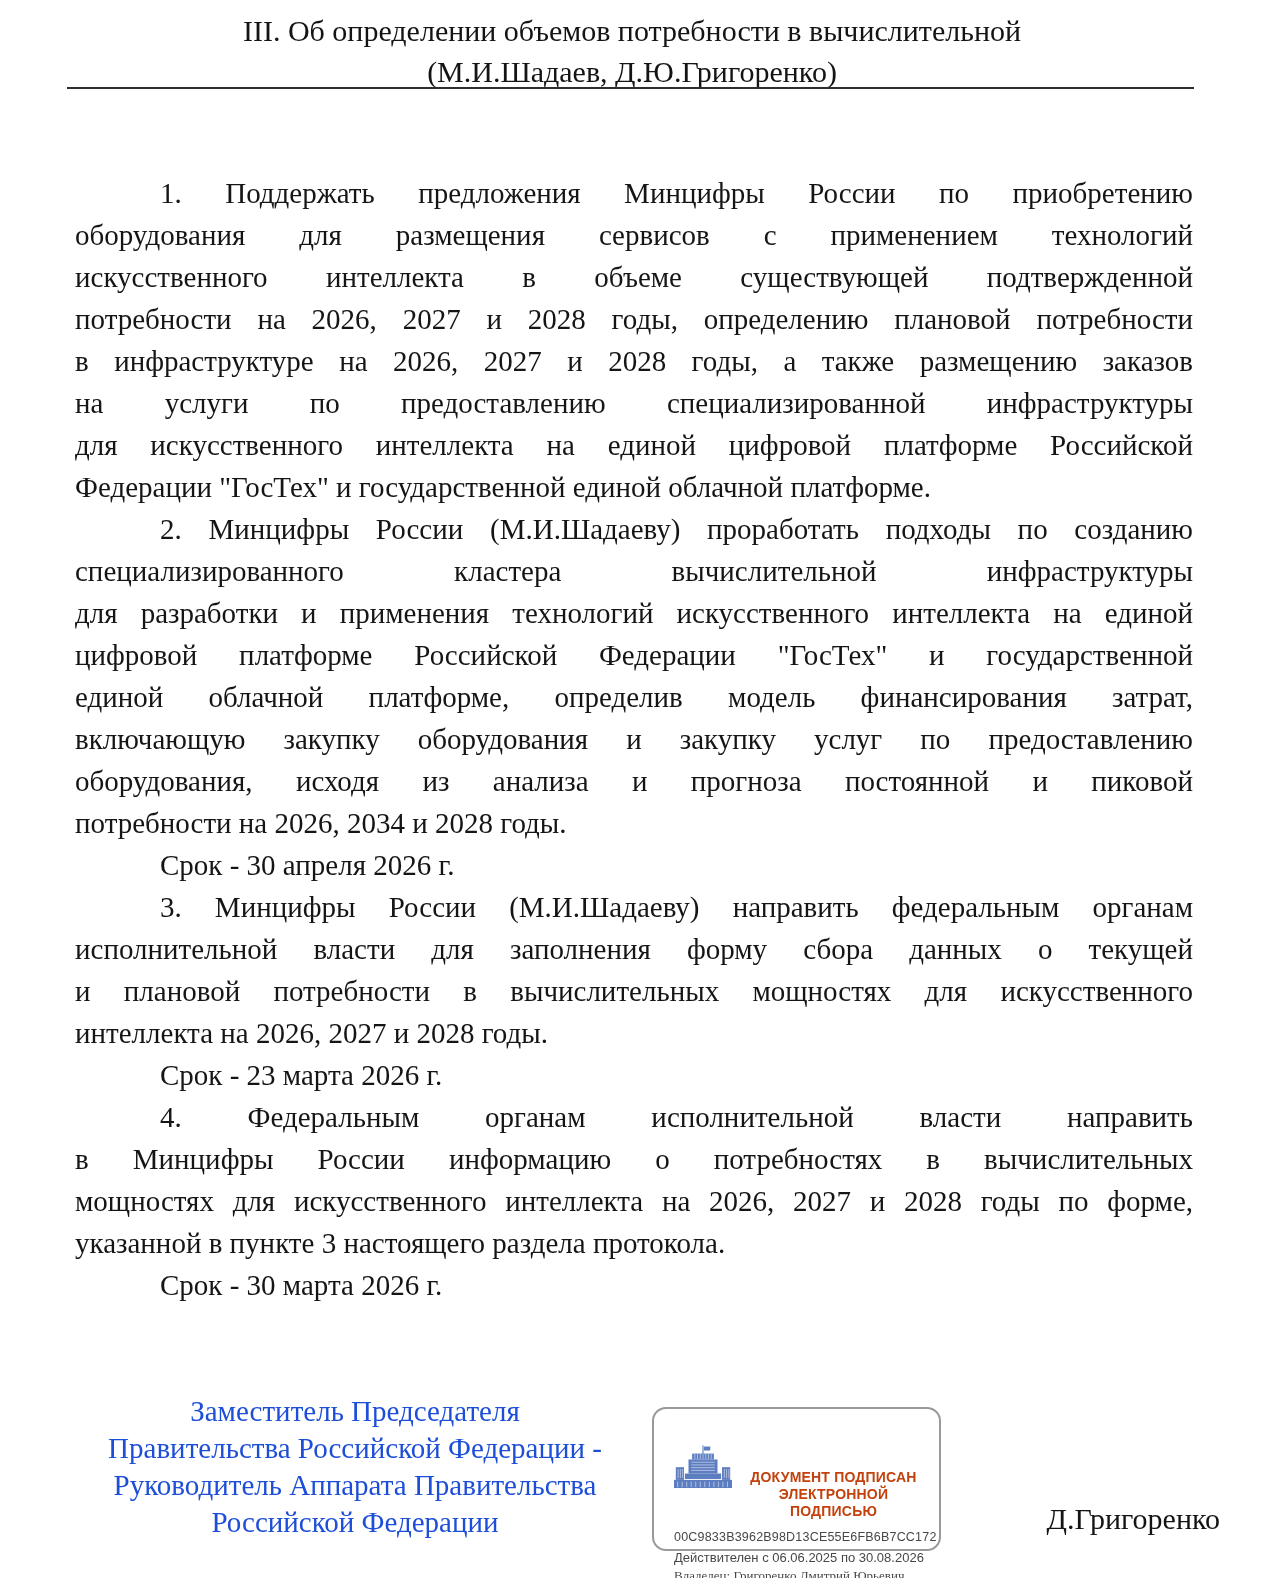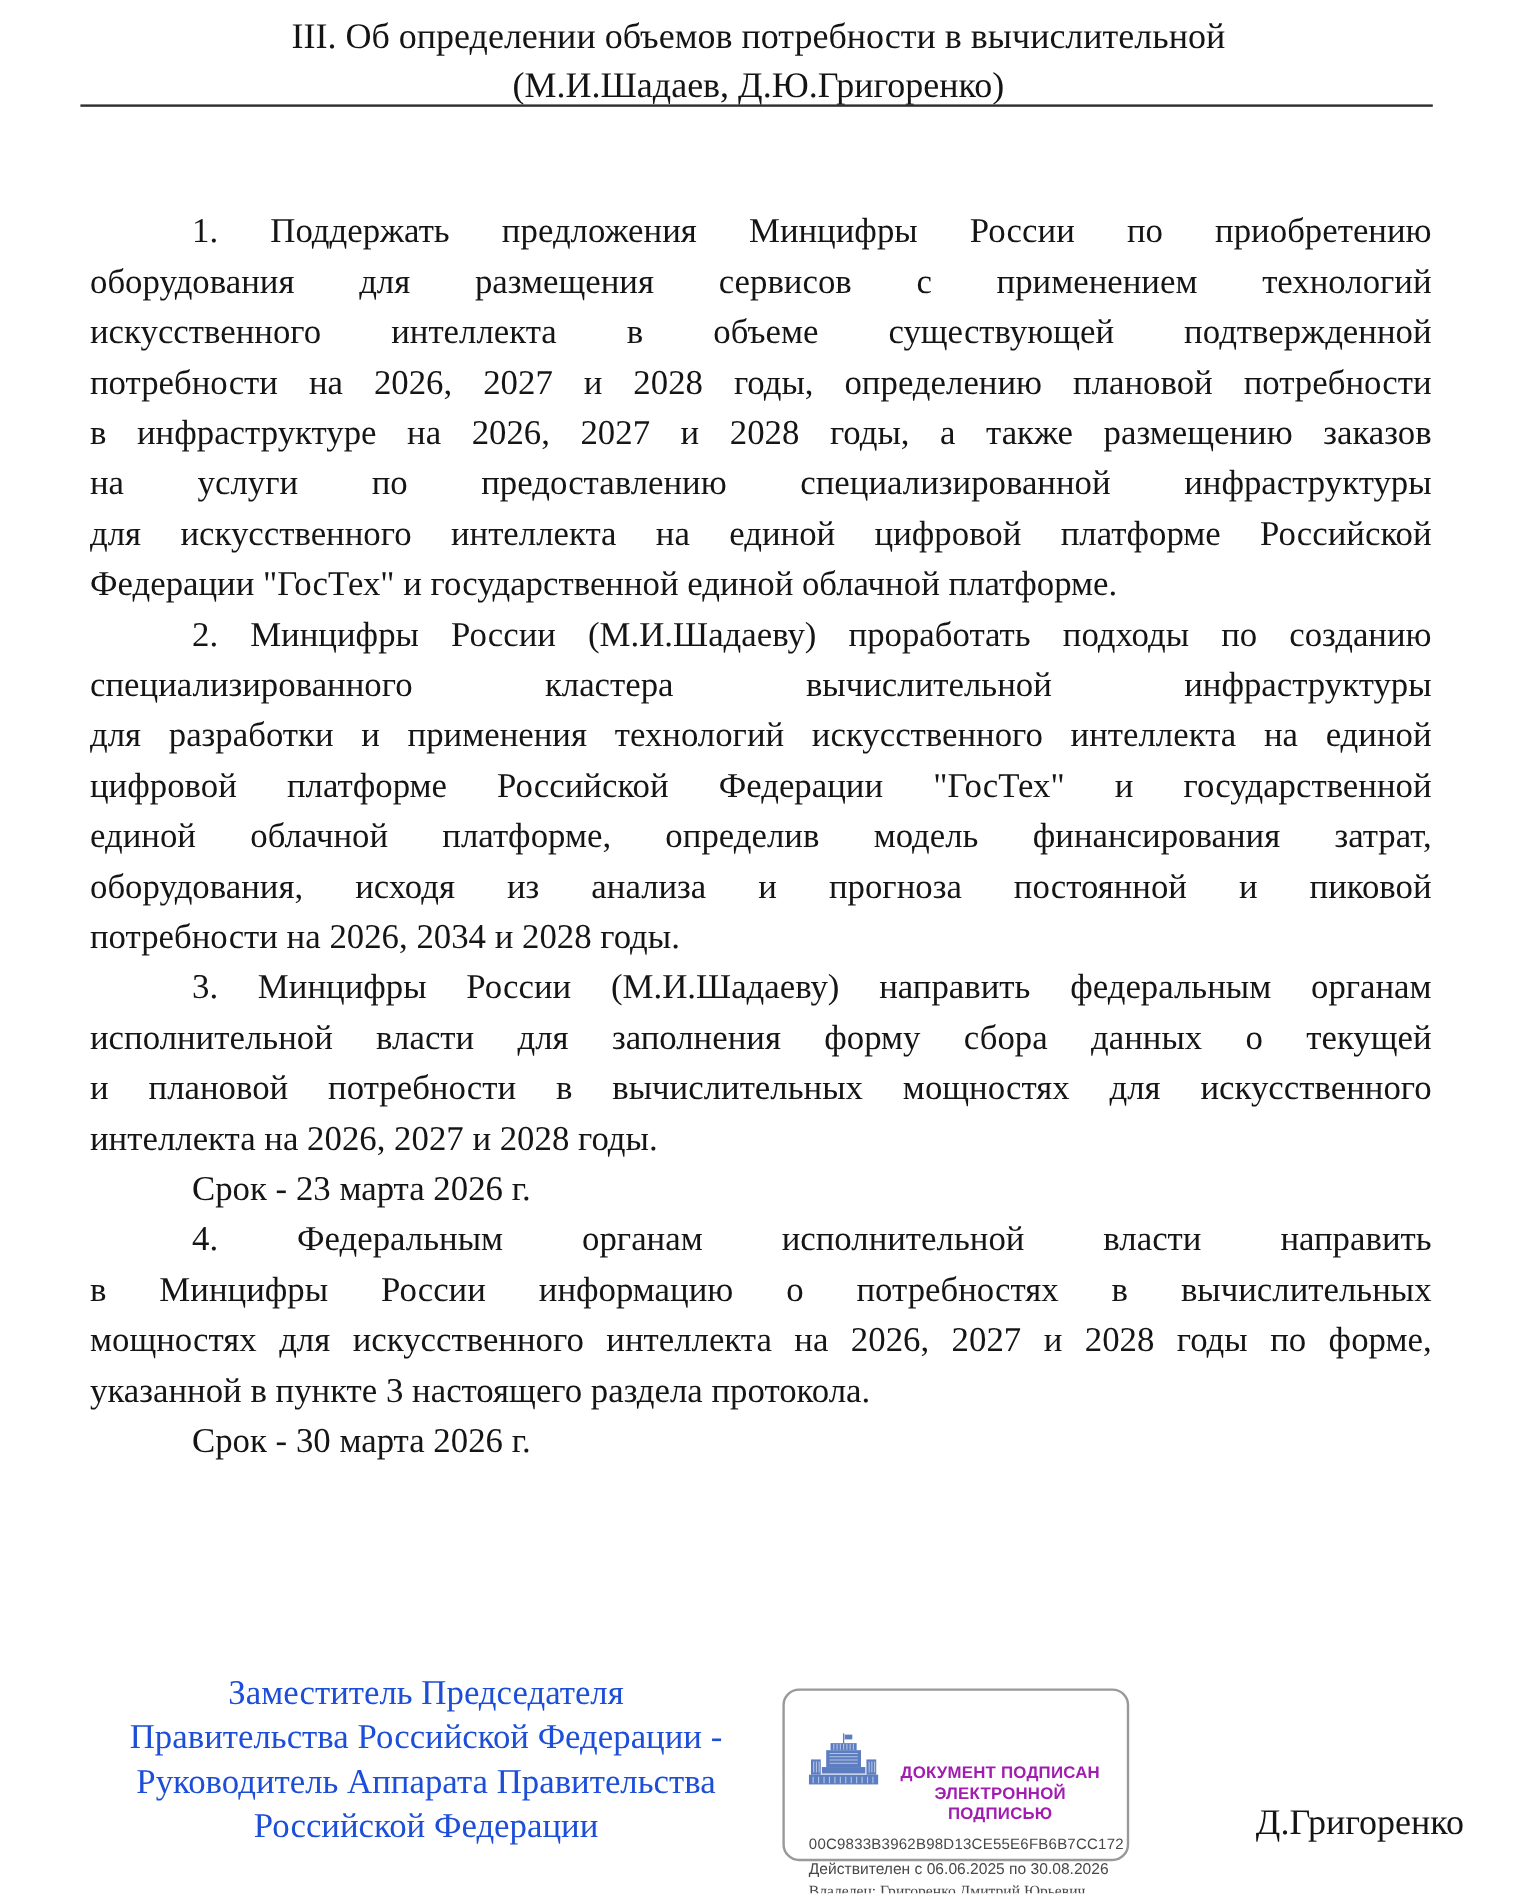--- a/index.html
+++ b/index.html
@@ -76,21 +76,21 @@
     padding:12px 10px 2px 20px;
   }
   .stamp-icon{flex:0 0 auto;}
   .stamp-head-text{
     flex:1 1 auto;
     text-align:center;
     font-weight:bold;
     font-size:14px;
     line-height:17px;
     letter-spacing:0.2px;
-    color:#a21caf;
+    color:#c2410c;
     padding-left:6px;
     margin-top:48px;
   }
   .stamp-lines{
     padding:8px 8px 0 20px;
     font-size:12.5px;
     color:#474747;
   }
   .stamp-cert{letter-spacing:0.2px; margin-bottom:6px;}
   .stamp-valid{margin-bottom:3px; font-size:13px;}
@@ -114,22 +114,24 @@
     <div class="ln j">потребности на 2026, 2027 и 2028 годы, определению плановой потребности</div>
     <div class="ln j">в инфраструктуре на 2026, 2027 и 2028 годы, а также размещению заказов</div>
     <div class="ln j">на услуги по предоставлению специализированной инфраструктуры</div>
     <div class="ln j">для искусственного интеллекта на единой цифровой платформе Российской</div>
     <div class="ln l">Федерации "ГосТех" и государственной единой облачной платформе.</div>
     <div class="ln j ind">2. Минцифры России (М.И.Шадаеву) проработать подходы по созданию</div>
     <div class="ln j">специализированного кластера вычислительной инфраструктуры</div>
     <div class="ln j">для разработки и применения технологий искусственного интеллекта на единой</div>
     <div class="ln j">цифровой платформе Российской Федерации "ГосТех" и государственной</div>
     <div class="ln j">единой облачной платформе, определив модель финансирования затрат,</div>
+    <div class="ln j">включающую закупку оборудования и закупку услуг по предоставлению</div>
     <div class="ln j">оборудования, исходя из анализа и прогноза постоянной и пиковой</div>
     <div class="ln l">потребности на 2026, 2034 и 2028 годы.</div>
+    <div class="ln l ind">Срок - 30 апреля 2026 г.</div>
     <div class="ln j ind">3. Минцифры России (М.И.Шадаеву) направить федеральным органам</div>
     <div class="ln j">исполнительной власти для заполнения форму сбора данных о текущей</div>
     <div class="ln j">и плановой потребности в вычислительных мощностях для искусственного</div>
     <div class="ln l">интеллекта на 2026, 2027 и 2028 годы.</div>
     <div class="ln l ind">Срок - 23 марта 2026 г.</div>
     <div class="ln j ind">4. Федеральным органам исполнительной власти направить</div>
     <div class="ln j">в Минцифры России информацию о потребностях в вычислительных</div>
     <div class="ln j">мощностях для искусственного интеллекта на 2026, 2027 и 2028 годы по форме,</div>
     <div class="ln l">указанной в пункте 3 настоящего раздела протокола.</div>
     <div class="ln l ind">Срок - 30 марта 2026 г.</div>

